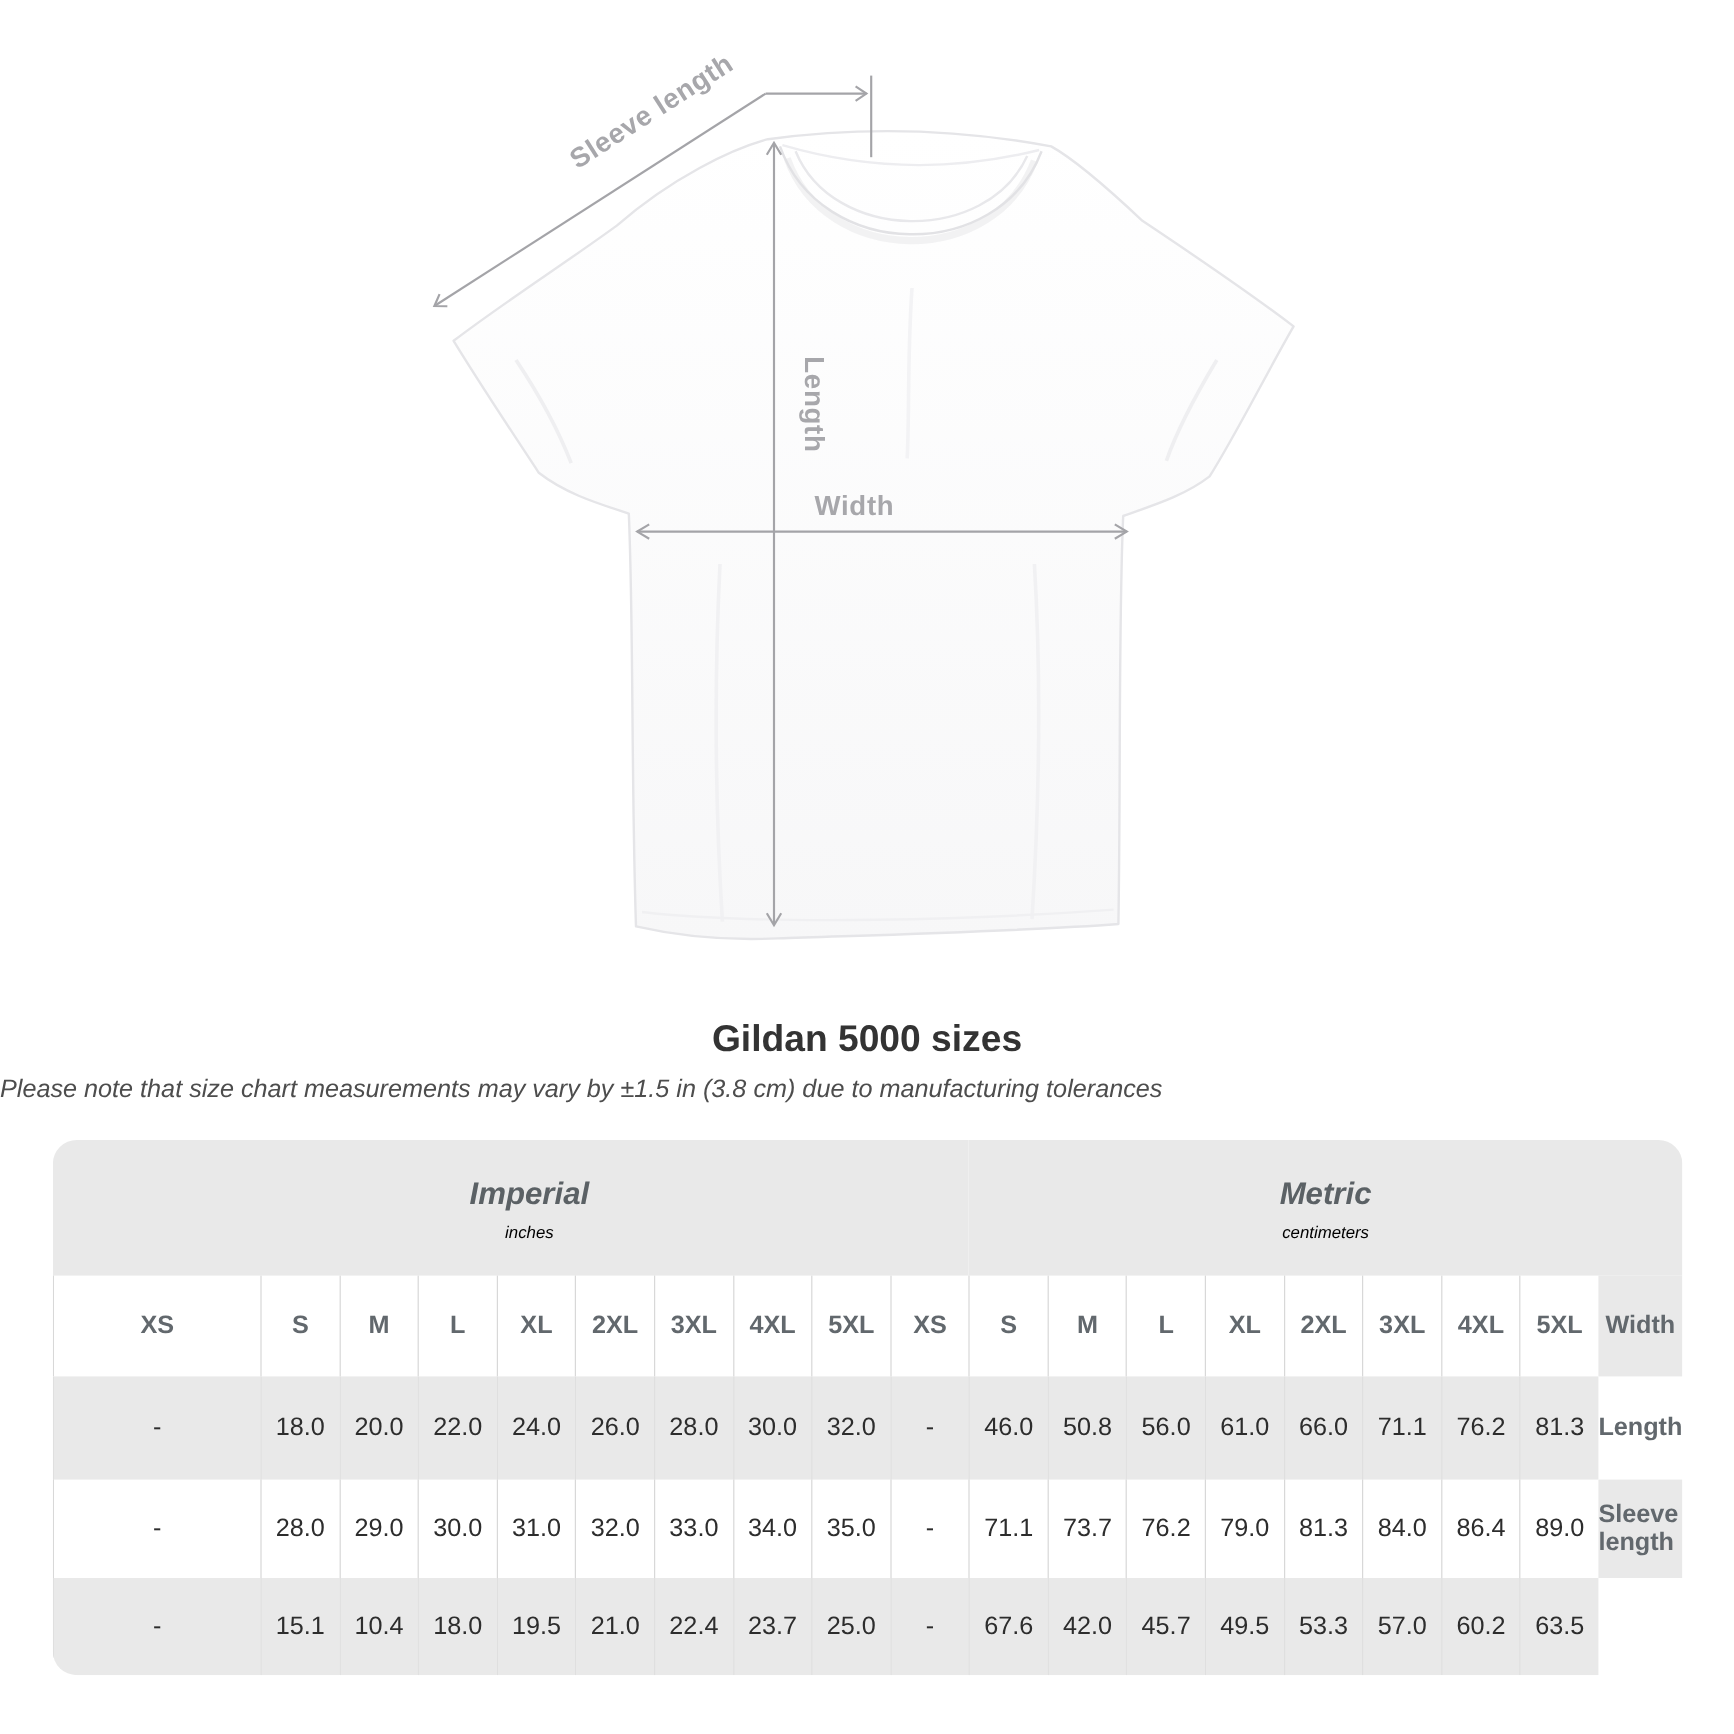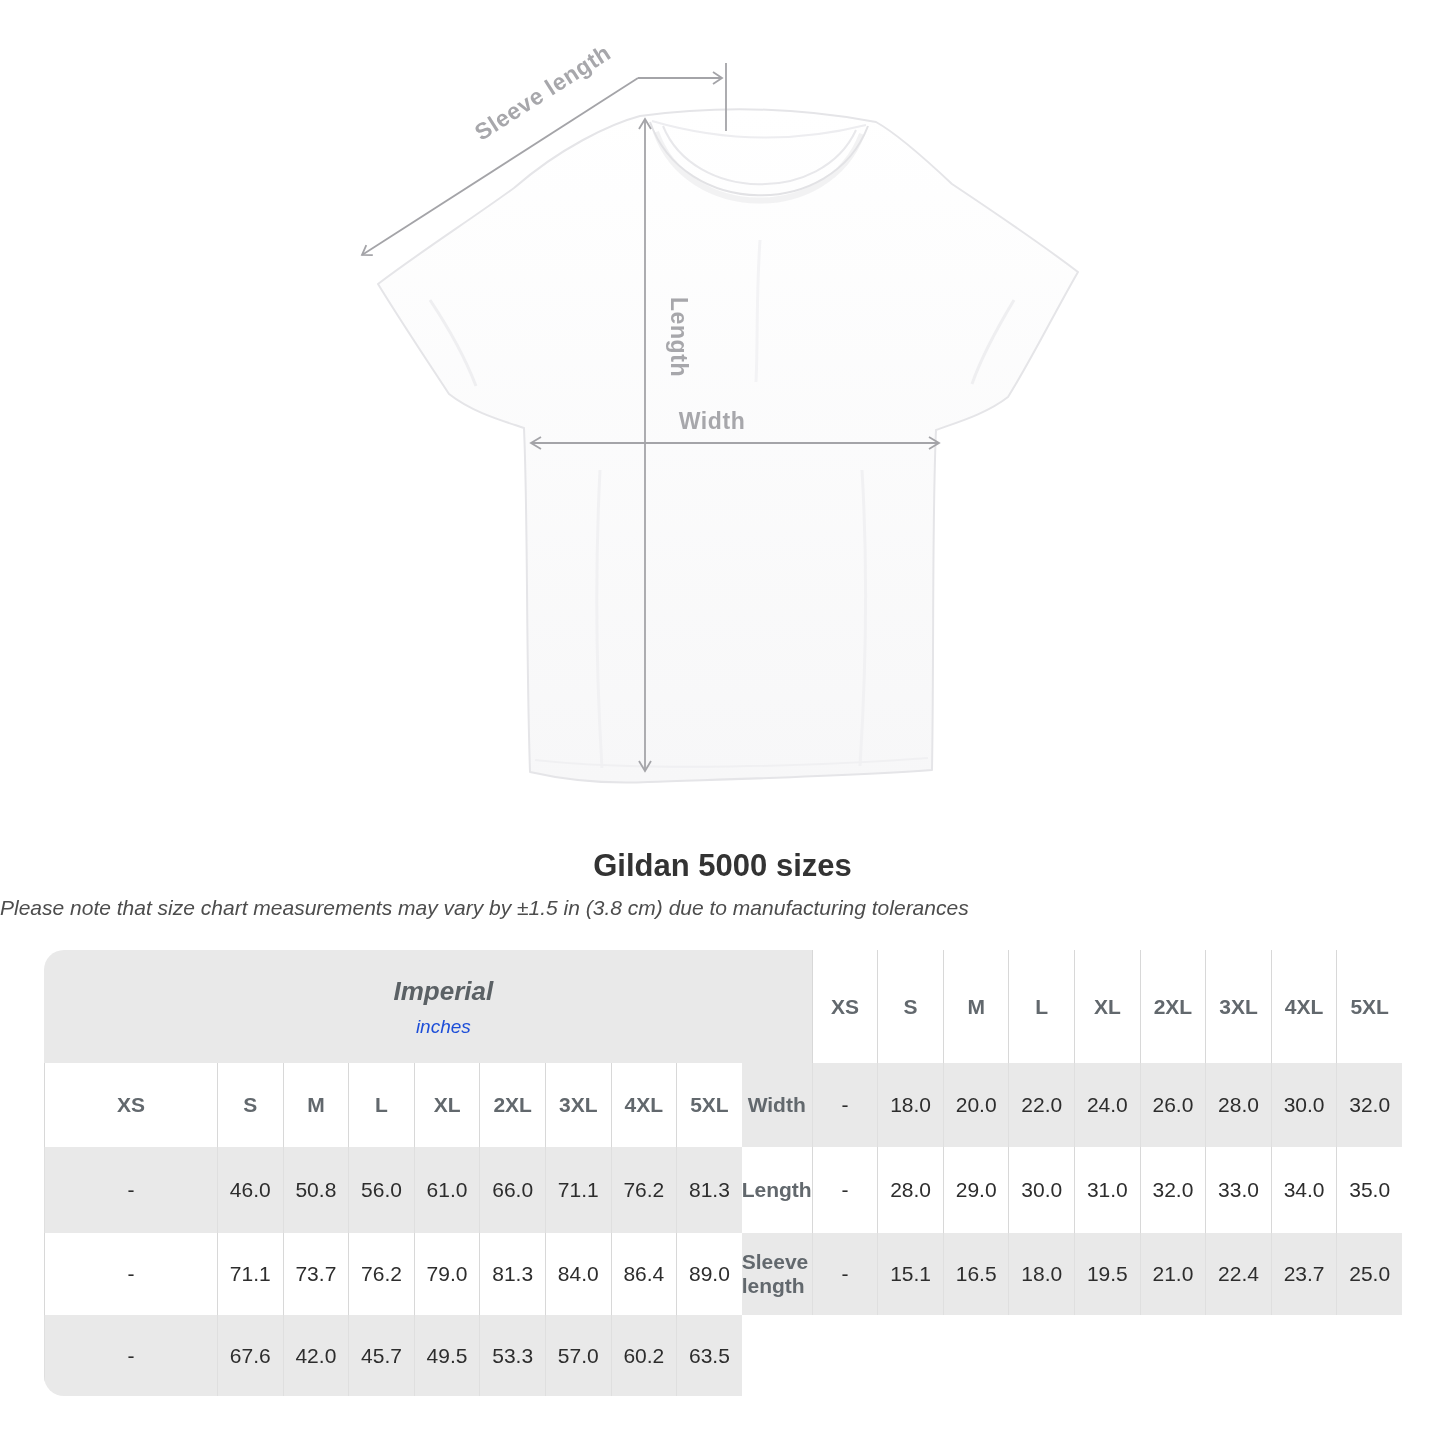--- a/index.html
+++ b/index.html
@@ -26,21 +26,21 @@
     position:absolute;left:44px;top:950px;width:1358px;height:446px;
     border-radius:20px;overflow:hidden;background:#ffffff;
     display:grid;
     grid-template-columns:173px repeat(18, 1fr);
     grid-template-rows:113px 84px 86px 82px 81px;
   }
   .band{background:#e9e9e9;display:flex;flex-direction:column;align-items:center;justify-content:center;gap:9px;}
   .band-imperial{grid-column:1 / span 10;padding-left:31px;}
   .band-metric{grid-column:11 / span 9;}
   .band-label{font-size:26px;font-weight:bold;font-style:italic;color:#5b6165;}
-  .band-sub{font-size:19px;font-style:italic;color:#1d4ed8;}
+  .band-sub{font-size:14px;font-style:italic;color:#000000;}
   .c{display:flex;align-items:center;justify-content:center;font-size:21px;}
   .sep{border-left:1px solid #d8d8d8;}
   .g{background:#e9e9e9;}
   .g.sep{border-left:1px solid #dfdfdf;}
   .hdr{font-weight:bold;color:#62686d;}
   .lab{font-weight:bold;color:#62686d;}
   .num{color:#2d2d2d;}
 </style>
 </head>
 <body>
@@ -107,20 +107,24 @@
 </div>
 
 <div class="title">Gildan 5000 sizes</div>
 <div class="subtitle">Please note that size chart measurements may vary by ±1.5 in (3.8 cm) due to manufacturing tolerances</div>
 
 <div class="size-table">
 
   <div class="band band-imperial">
     <div class="band-label">Imperial</div>
     <div class="band-sub">inches</div>
+  </div>
+  <div class="band band-metric">
+    <div class="band-label">Metric</div>
+    <div class="band-sub">centimeters</div>
   </div>
 
   <div class="c hdr sep">XS</div>
   <div class="c hdr sep">S</div>
   <div class="c hdr sep">M</div>
   <div class="c hdr sep">L</div>
   <div class="c hdr sep">XL</div>
   <div class="c hdr sep">2XL</div>
   <div class="c hdr sep">3XL</div>
   <div class="c hdr sep">4XL</div>
@@ -171,21 +175,21 @@
   <div class="c num sep">76.2</div>
   <div class="c num sep">79.0</div>
   <div class="c num sep">81.3</div>
   <div class="c num sep">84.0</div>
   <div class="c num sep">86.4</div>
   <div class="c num sep">89.0</div>
 
   <div class="c lab g">Sleeve length</div>
   <div class="c num g sep">-</div>
   <div class="c num g sep">15.1</div>
-  <div class="c num g sep">16.5</div>
+  <div class="c num g sep">10.4</div>
   <div class="c num g sep">18.0</div>
   <div class="c num g sep">19.5</div>
   <div class="c num g sep">21.0</div>
   <div class="c num g sep">22.4</div>
   <div class="c num g sep">23.7</div>
   <div class="c num g sep">25.0</div>
   <div class="c num g sep">-</div>
   <div class="c num g sep">67.6</div>
   <div class="c num g sep">42.0</div>
   <div class="c num g sep">45.7</div>

